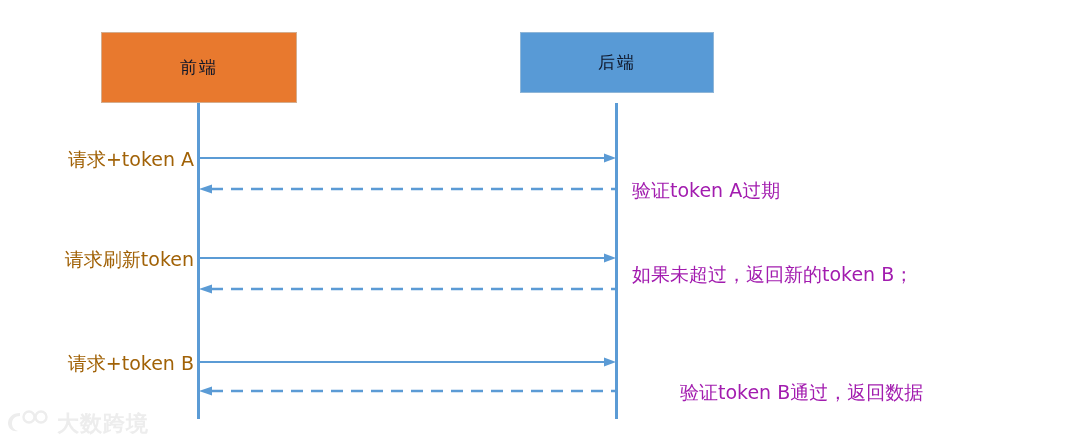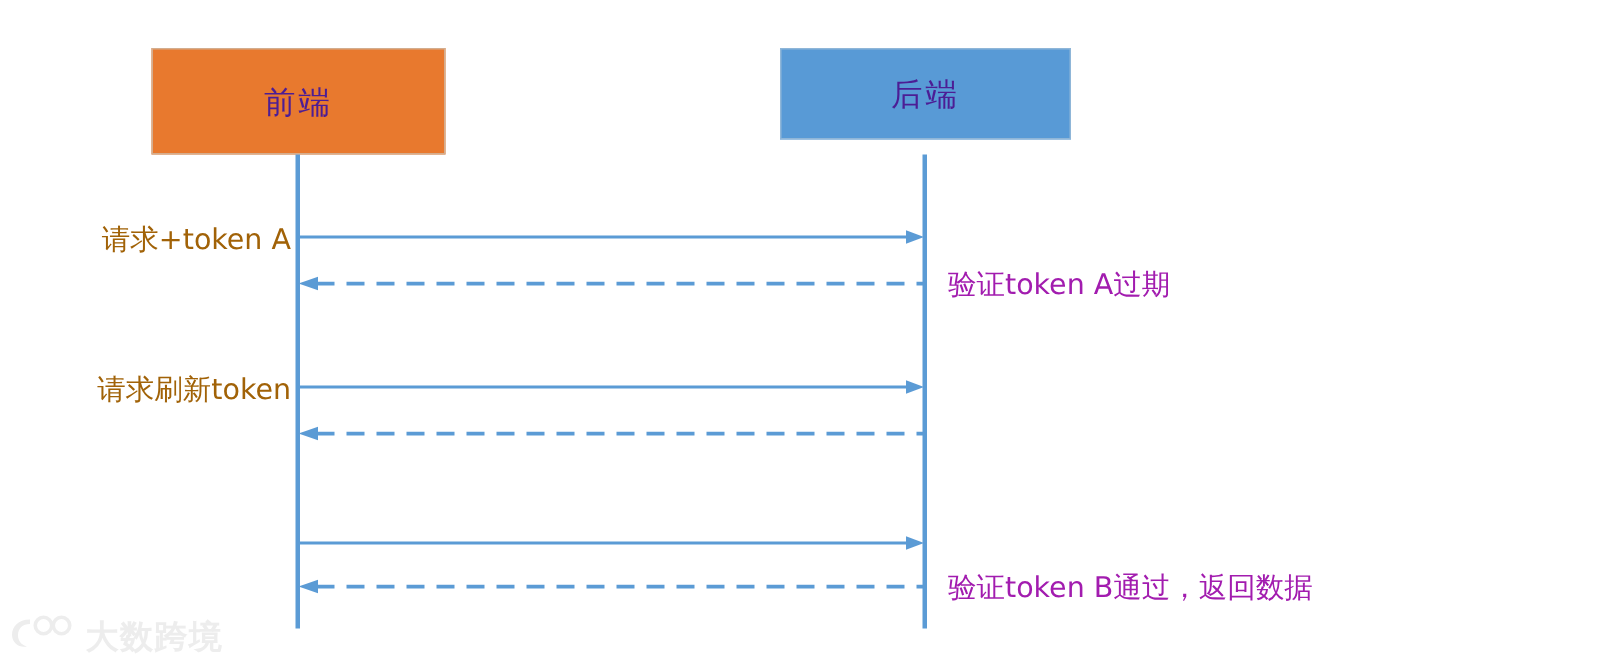--- a/index.html
+++ b/index.html
@@ -19,22 +19,22 @@
     overflow: hidden;
   }
 
   
   .actor-box {
     position: absolute;
     box-sizing: border-box;
     display: flex;
     align-items: center;
     justify-content: center;
-    color: #4c1d95;
-    font-size: 21px;
+    color: #0f172a;
+    font-size: 17px;
     letter-spacing: 2px;
     font-family: "DejaVu Sans", "Liberation Sans", sans-serif;
   }
   #actor-frontend {
     left: 101px;
     top: 32px;
     width: 196px;
     height: 71px;
     background: #E8792E;
     border: 1px solid #d4ad8e;
@@ -165,38 +165,40 @@
   </div>
 
   <div class="msg-line" style="top:283px;">
     <svg width="417" height="12" viewBox="0 0 417 12">
       <line x1="12" y1="6" x2="417" y2="6" stroke="#5B9BD5" stroke-width="2.5" stroke-dasharray="12 8"></line>
       <polygon points="0,6 13,1.5 13,10.5" fill="#5B9BD5"></polygon>
     </svg>
   </div>
 
   <div class="right-note" style="top:259px;">
-  </div>
-
+    <span class="note-line">如果未超过，返回新的token B；</span>
+  </div>
+
+  <div class="left-label" style="top:351px;">请求+token B</div>
 
   <div class="msg-line" style="top:356px;">
     <svg width="417" height="12" viewBox="0 0 417 12">
       <line x1="0" y1="6" x2="408" y2="6" stroke="#5B9BD5" stroke-width="2"></line>
       <polygon points="417,6 405,1.5 405,10.5" fill="#5B9BD5"></polygon>
     </svg>
   </div>
 
   <div class="msg-line" style="top:385px;">
     <svg width="417" height="12" viewBox="0 0 417 12">
       <line x1="12" y1="6" x2="417" y2="6" stroke="#5B9BD5" stroke-width="2.5" stroke-dasharray="12 8"></line>
       <polygon points="0,6 13,1.5 13,10.5" fill="#5B9BD5"></polygon>
     </svg>
   </div>
 
-  <div class="right-note" style="top:377px;">
+  <div class="right-note" style="top:377px;margin-left:48px;">
     <span class="note-line">验证token B通过，返回数据</span>
   </div>
 
   <div id="watermark">
     <span class="wm-mark">
       <svg width="44" height="26" viewBox="0 0 44 26">
         <path d="M14 4 C6 4 2 9 2 14 C2 20 7 23 12 22 C8 21 6 18 6 14.5 C6 10 9 7 14 7 Z" fill="#ededed"></path>
         <circle cx="23" cy="8" r="5.5" fill="none" stroke="#ededed" stroke-width="2.4"></circle>
         <circle cx="35" cy="8" r="5.5" fill="none" stroke="#ededed" stroke-width="2.4"></circle>
       </svg>

